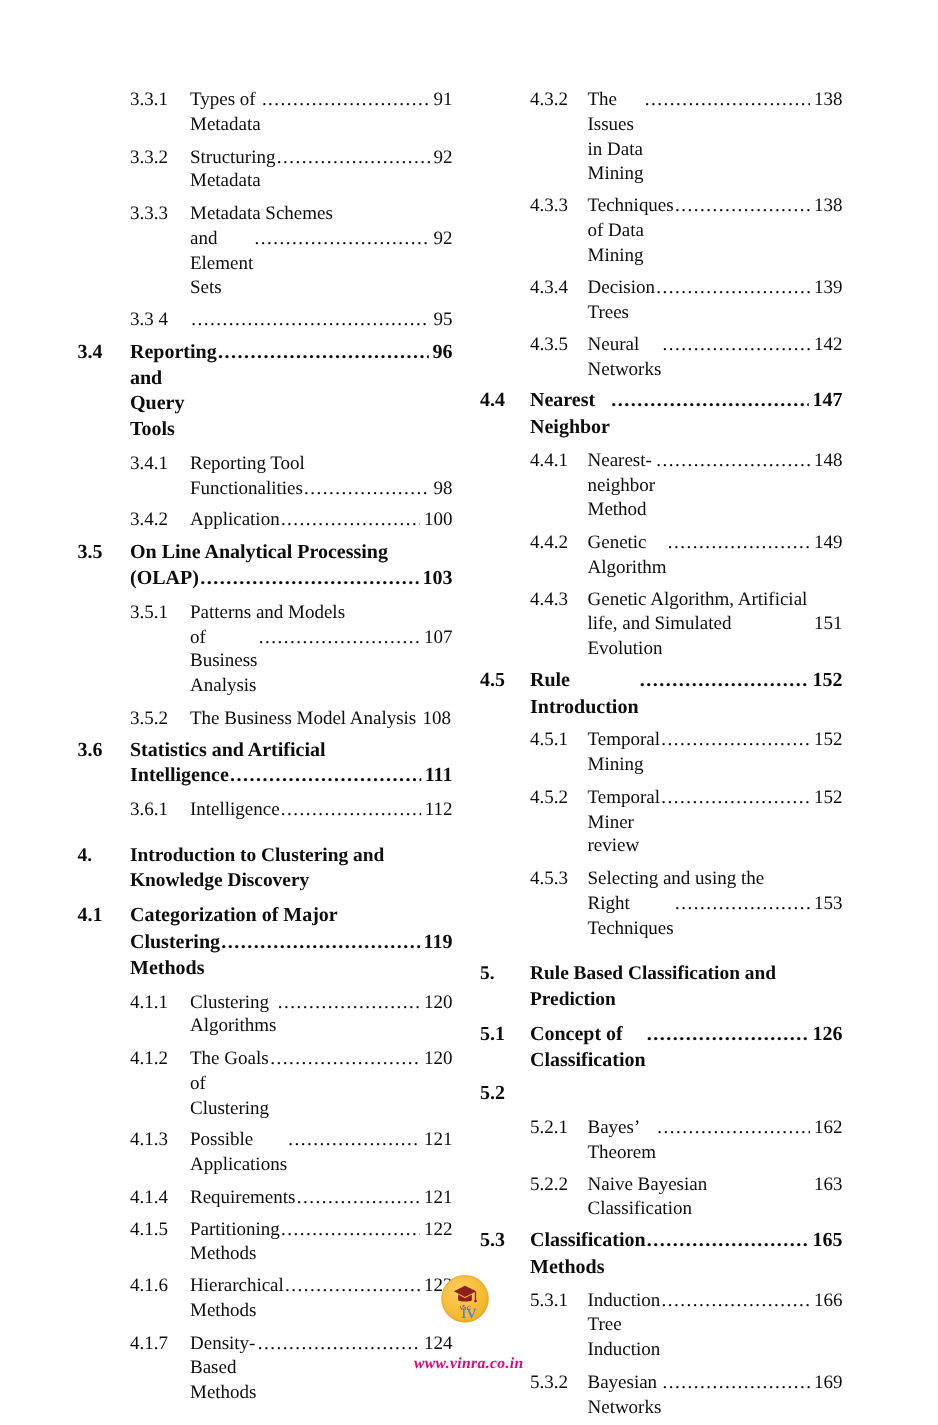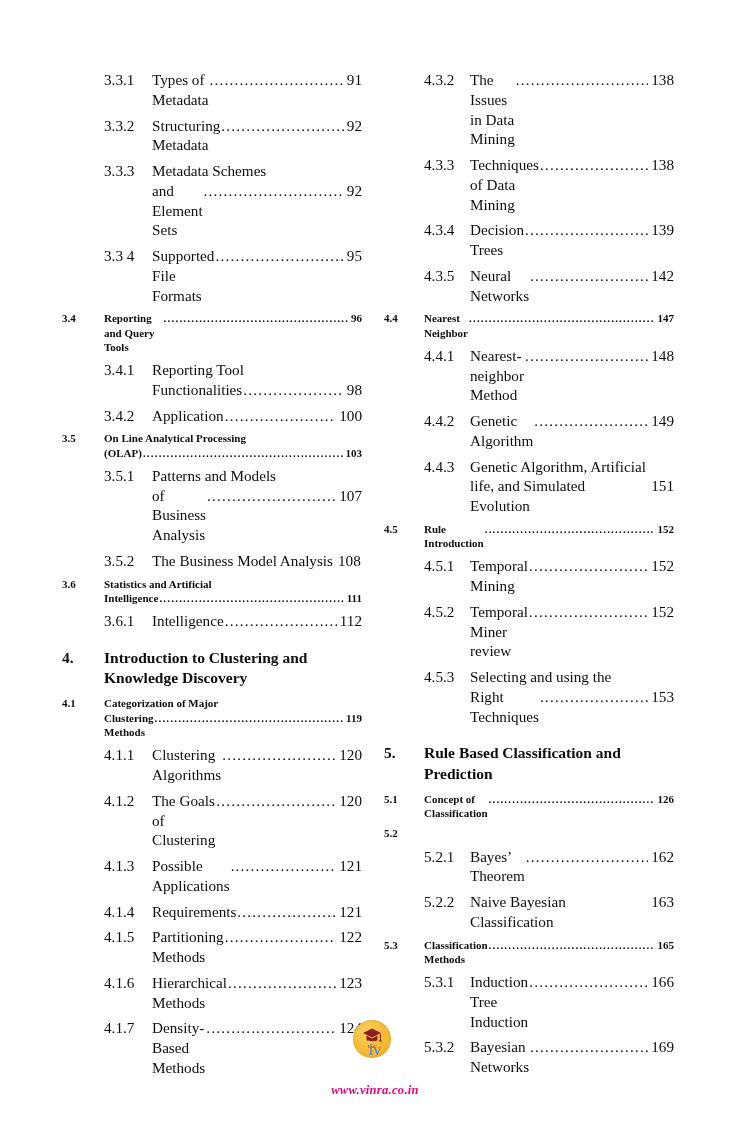--- a/index.html
+++ b/index.html
@@ -55,21 +55,21 @@
   .body-cell {
     flex: 1 1 auto;
     min-width: 0;
   }
 
   
   .lvl-chapter { font-weight: bold; font-size: 15.5px; margin-top: 17px; margin-bottom: 2px; }
   .lvl-chapter .num  { width: 42px; }
 
   
-  .lvl-section { font-weight: bold; font-size: 11px; margin-top: 6px; }
+  .lvl-section { font-weight: bold; font-size: 16px; margin-top: 6px; }
   .lvl-section .num  { width: 42px; }
 
   
   .lvl-sub { font-weight: normal; font-size: 15.2px; margin-top: 6px; }
   .lvl-sub .num { width: 48px; margin-left: 42px; }
 
   
   .col-right .lvl-chapter .num,
   .col-right .lvl-section .num { width: 40px; }
   .col-right .lvl-sub .num { width: 46px; margin-left: 40px; }
@@ -179,21 +179,20 @@
               <span class="ttl">and Element Sets</span>
               <span class="dots"></span>
               <span class="pg">92</span>
             </div>
           </div>
         </div>
         <div class="row lvl-sub">
           <div class="num">3.3 4</div>
           <div class="body-cell">
             <div class="leader">
-              <span class="ttl">Supported File Formats</span>
               <span class="dots"></span>
               <span class="pg">95</span>
             </div>
           </div>
         </div>
         <div class="row lvl-section">
           <div class="num">3.4</div>
           <div class="body-cell">
             <div class="leader">
               <span class="ttl">Reporting and Query Tools</span>

